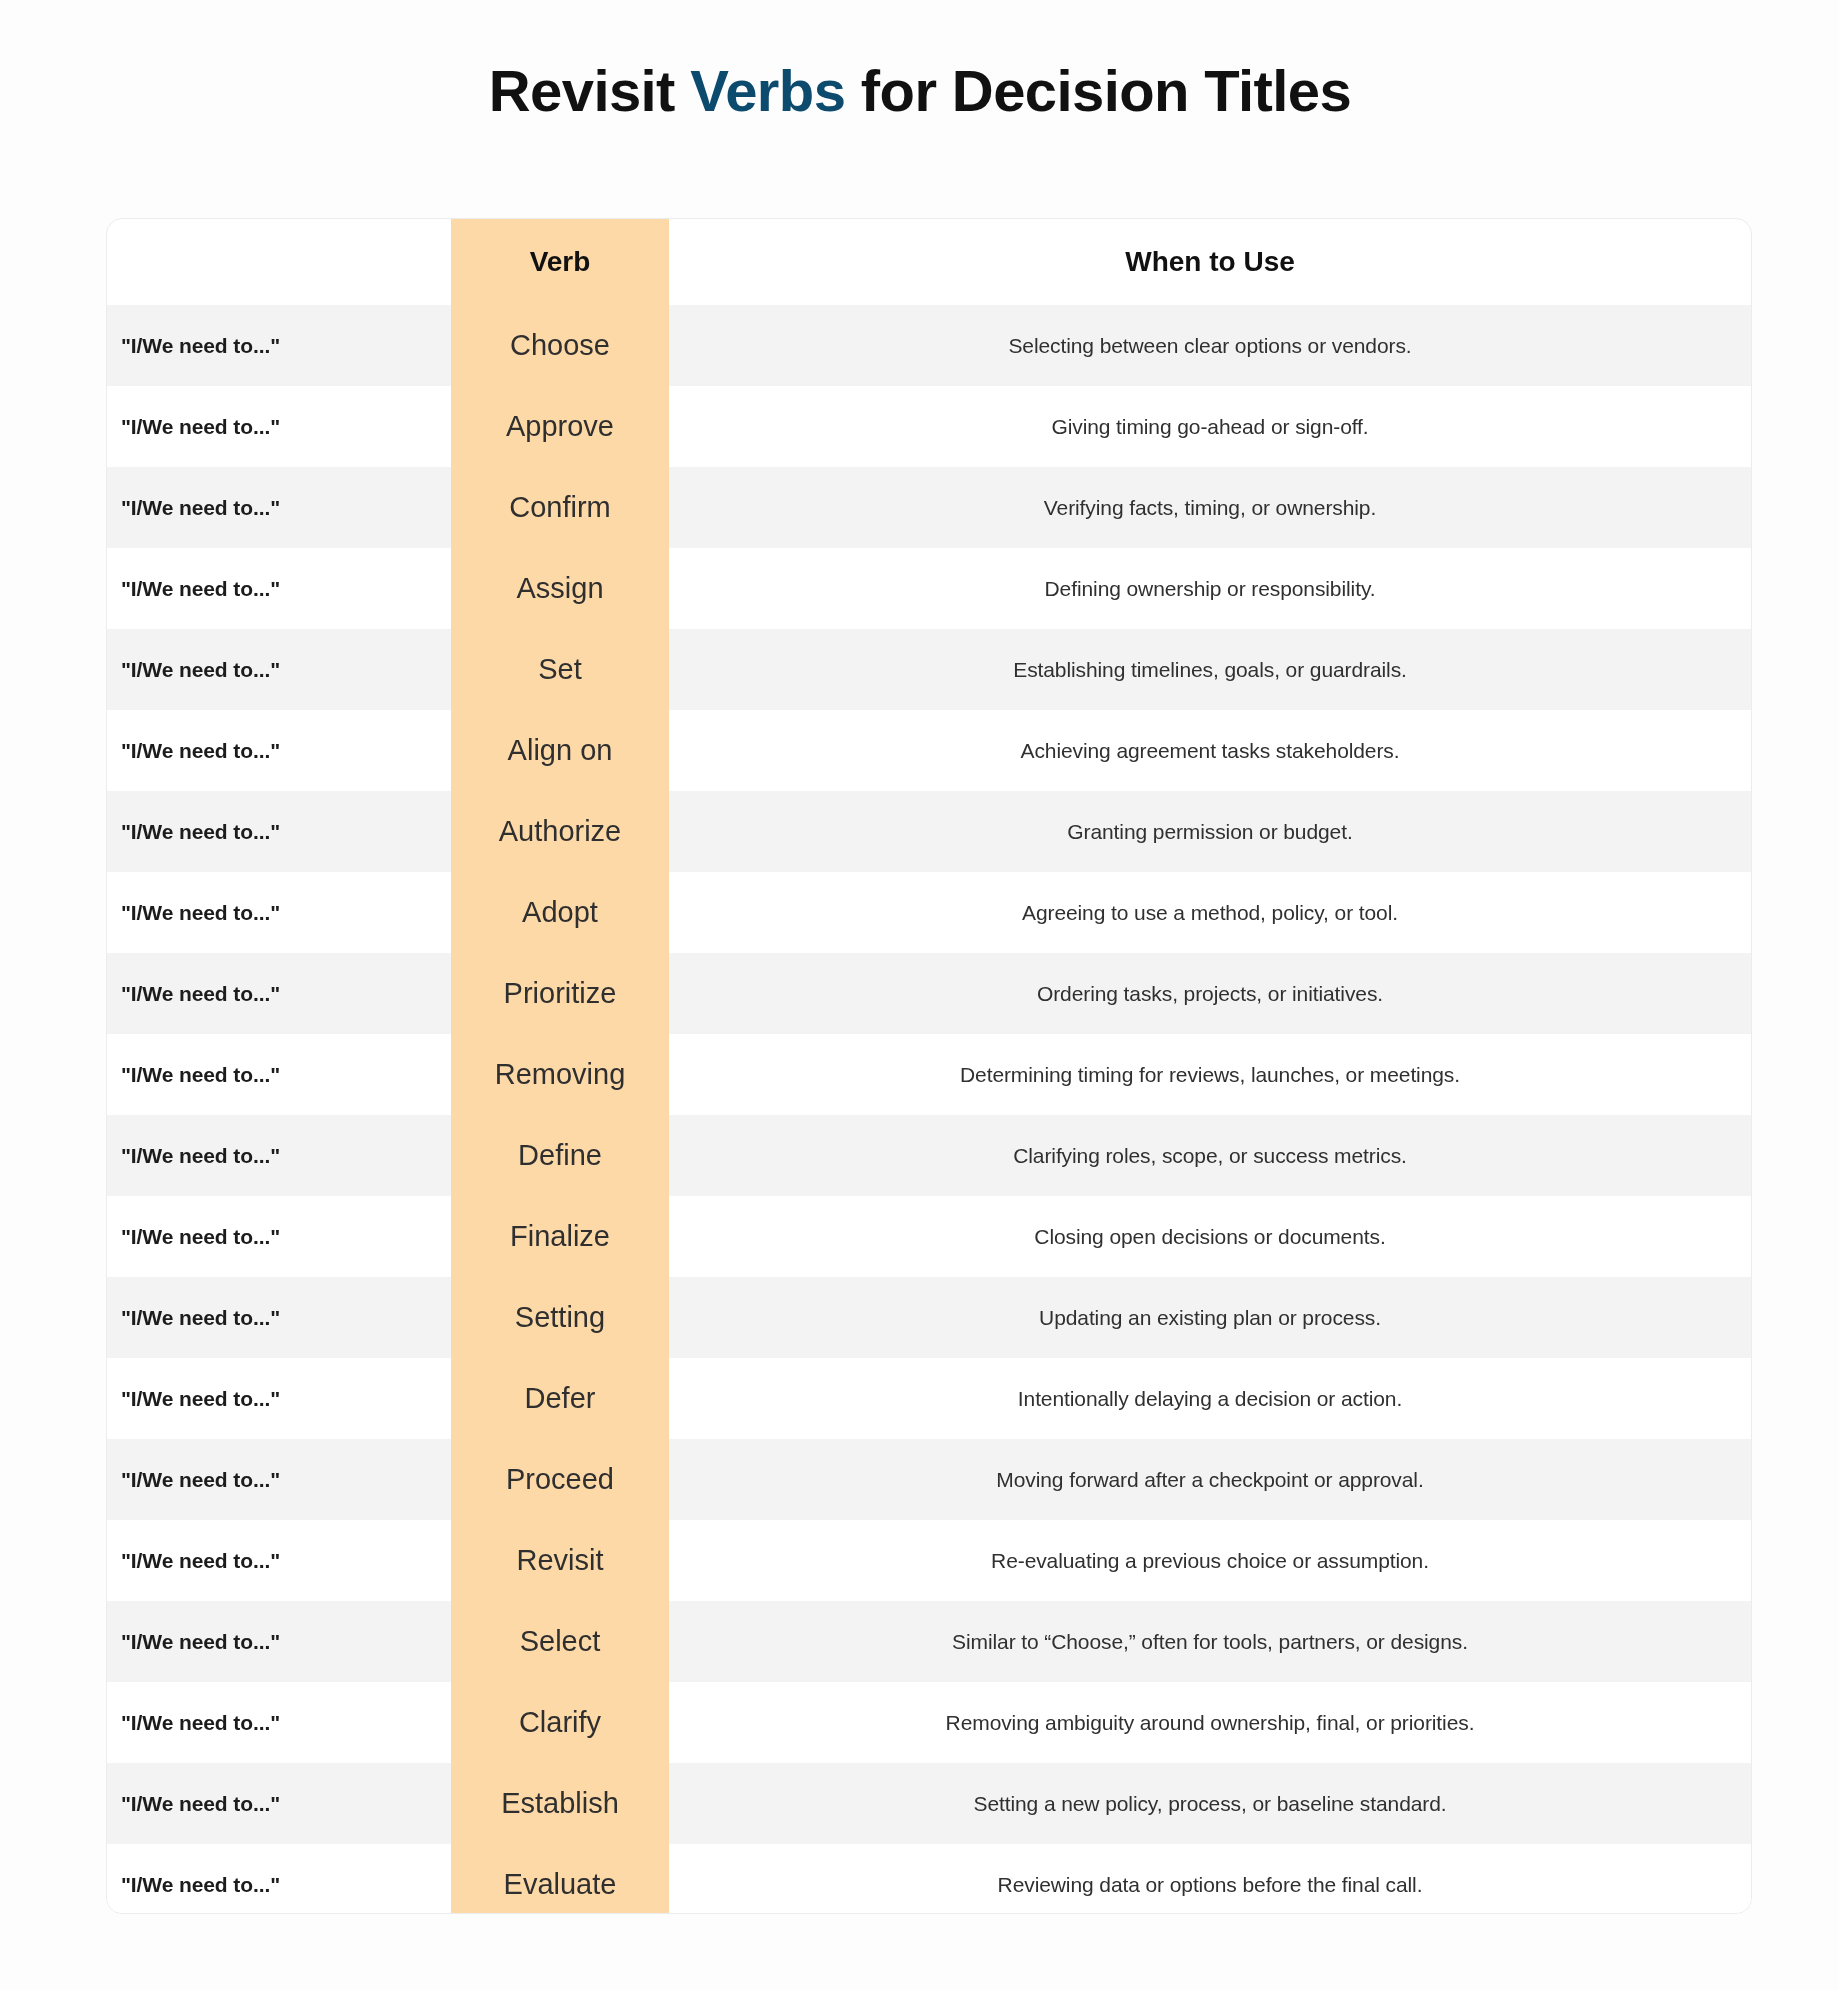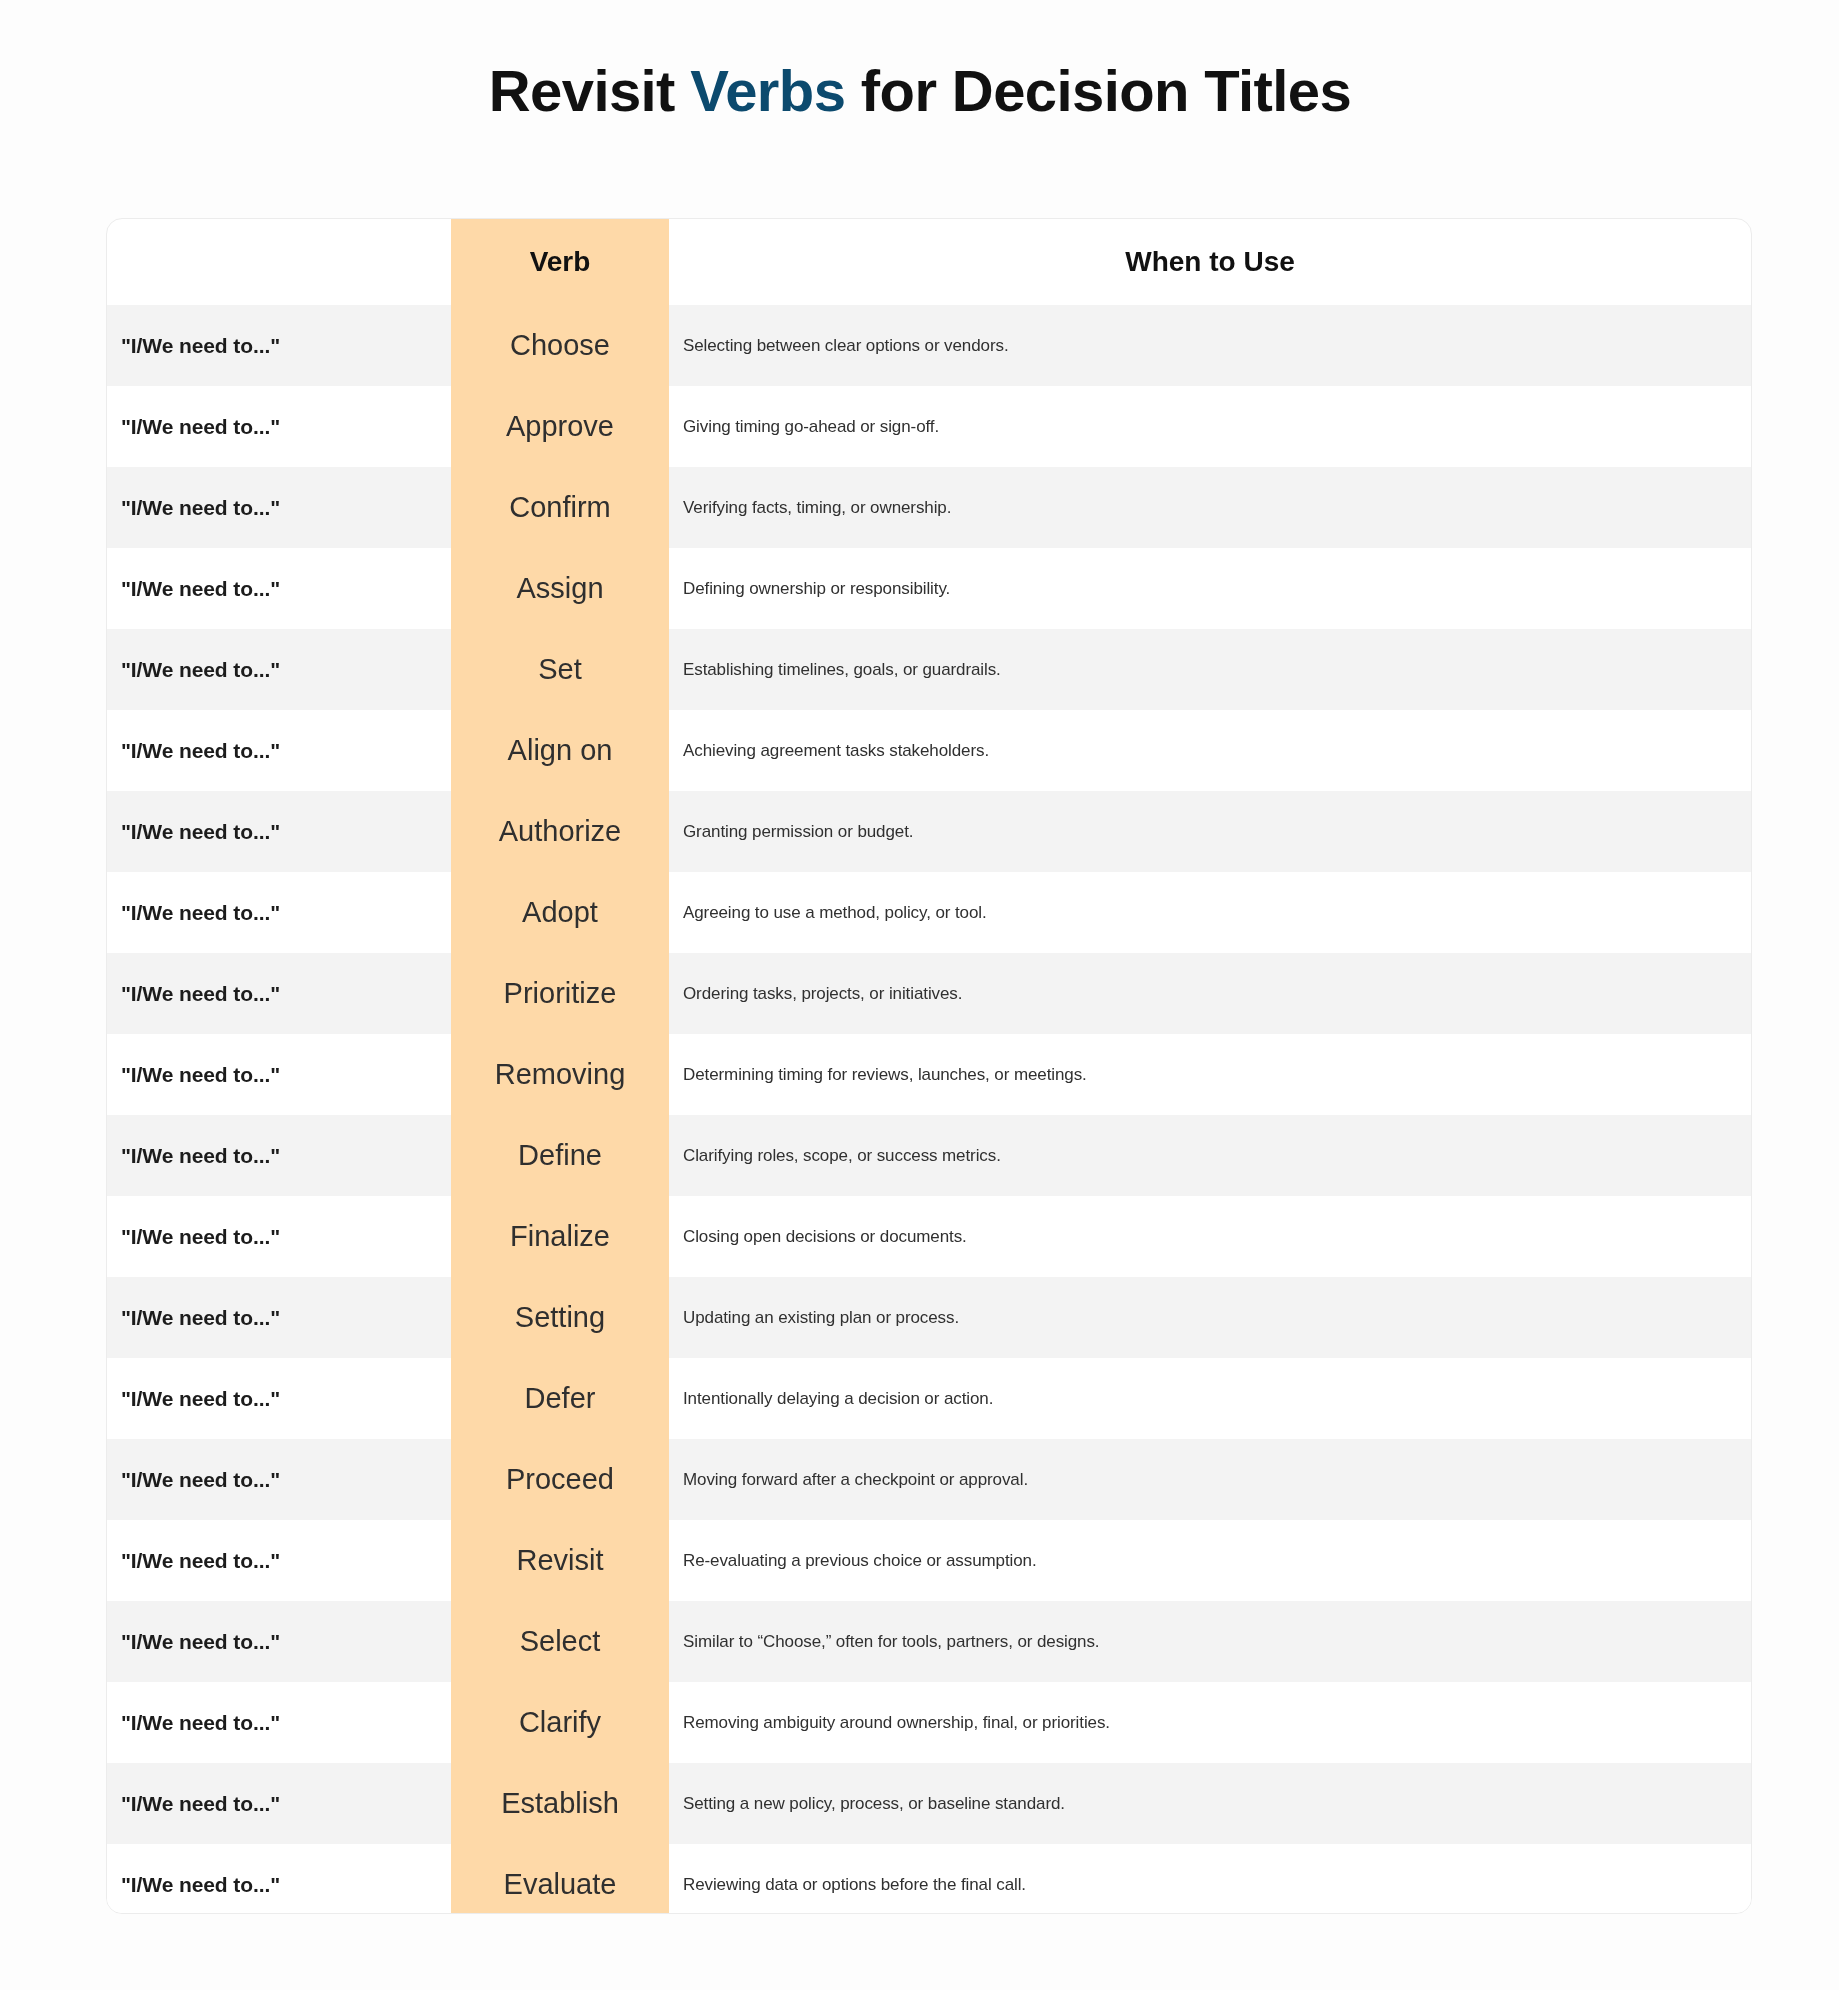--- a/index.html
+++ b/index.html
@@ -114,22 +114,22 @@
   td.cell-verb {
     text-align: center;
     font-size: 29px;
     font-weight: 400;
     color: #2f2f2f;
     background: transparent;
     white-space: nowrap;
   }
 
   td.cell-use {
-    text-align: left;
-    font-size: 17px;
+    text-align: center;
+    font-size: 21px;
     font-weight: 400;
     color: #303030;
     letter-spacing: -0.1px;
   }
 </style>
 </head>
 <body>
 
 <div class="page">
 

